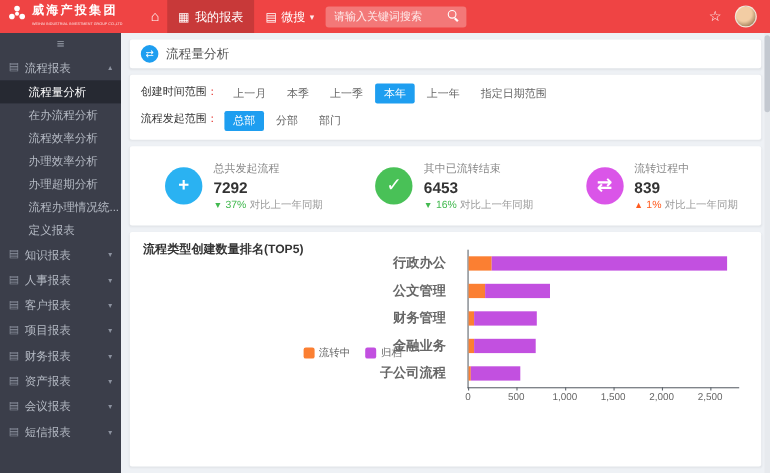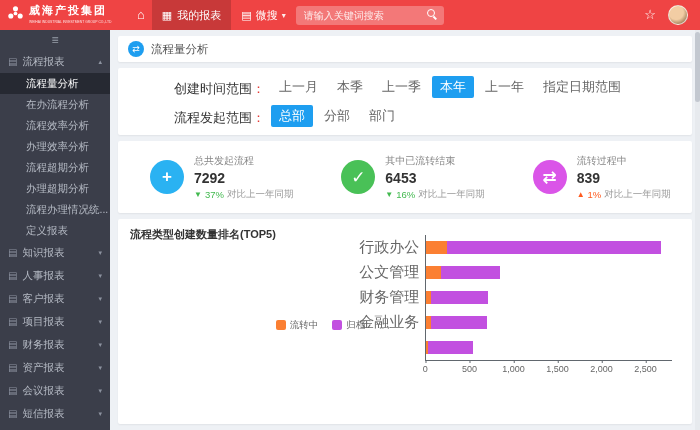--- a/index.html
+++ b/index.html
@@ -10,21 +10,21 @@
   .topbar { height:30px; background:#ef4444; display:flex; align-items:center; color:#fff; }
   .logo { width:130px; height:100%; display:flex; align-items:center; gap:5px; padding-left:7px; flex:none; }
   .logo-text { line-height:1; }
   .logo-title { font-size:11px; font-weight:bold; letter-spacing:2px; white-space:nowrap; }
   .logo-sub { font-size:8px; transform:scale(0.42); transform-origin:left center; opacity:.85; white-space:nowrap; margin-top:2px; }
   .tb-icon { font-size:13px; margin:0 7px; cursor:pointer; line-height:30px; }
   .tb-tab { height:30px; display:flex; align-items:center; gap:5px; padding:0 10px; background:rgba(0,0,0,.16); font-size:11px; cursor:pointer; }
   .tb-group { display:flex; align-items:center; gap:4px; margin-left:10px; font-size:11px; cursor:pointer; }
   .tb-caret { font-size:8px; opacity:.9; }
   .searchwrap { position:relative; margin-left:10px; }
-  .searchwrap input { width:148px; height:19px; border:none; outline:none; border-radius:3px;
+  .searchwrap input { width:128px; height:19px; border:none; outline:none; border-radius:3px;
      background:rgba(255,255,255,.28); color:#fff; font-size:10px; padding:0 22px 0 8px; }
   .searchwrap input::placeholder { color:rgba(255,255,255,.85); }
   .mag { position:absolute; right:6px; top:4px; width:11px; height:11px; cursor:pointer; }
   .mag::before { content:""; position:absolute; width:6px; height:6px; border:1.5px solid #fff; border-radius:50%; left:0; top:0; }
   .mag::after { content:""; position:absolute; width:4px; height:1.5px; background:#fff; transform:rotate(45deg); left:6px; top:8px; }
   .tb-right { margin-left:auto; display:flex; align-items:center; gap:12px; padding-right:12px; }
   .avatar { width:20px; height:20px; border-radius:50%; border:1px solid rgba(255,255,255,.7);
      background:radial-gradient(circle at 40% 35%, #f2cda4 0 45%, #9c7a55 80%, #6e5538); cursor:pointer; }
 
   
@@ -43,21 +43,21 @@
   
   .main { flex:1; padding:6px 8px; display:flex; flex-direction:column; gap:6px; position:relative; overflow:hidden; }
   .card { background:#fff; border-radius:2px; box-shadow:0 1px 2px rgba(0,0,0,.06); }
 
   .pagehead { height:26px; display:flex; align-items:center; gap:7px; padding:0 10px; }
   .ph-icon { width:16px; height:16px; border-radius:50%; background:#1e9ef0; color:#fff; font-size:9px;
      display:flex; align-items:center; justify-content:center; }
   .ph-title { font-size:11.5px; color:#555; }
 
   .filters { padding:8px 10px; display:flex; flex-direction:column; gap:7px; }
-  .frow { display:flex; align-items:flex-end; font-size:13px; color:#333;margin-left:46px; }
+  .frow { display:flex; align-items:flex-start; font-size:10px; color:#333; }
   .fcolon { color:#e53935; margin-right:6px; }
   .fopts { display:flex; gap:3px; }
   .fopt { padding:2px 8px; border-radius:2px; color:#666; cursor:pointer; }
   .fopt.selected { background:#1e9ef0; color:#fff; }
 
   .stats { height:72px; display:flex; align-items:center; }
   .kpi { flex:1; display:flex; align-items:center; gap:10px; padding-left:32px; }
   .kpi-circle { width:34px; height:34px; border-radius:50%; color:#fff; font-size:17px; font-weight:bold;
      display:flex; align-items:center; justify-content:center; flex:none; }
   .kpi-label { font-size:10px; color:#888; }
@@ -66,22 +66,22 @@
   .tr-down { color:#42b94f; } .tr-up { color:#ff5a1e; }
   .arrow { font-size:8px; }
 
   .chartcard { flex:1; padding:8px 12px 4px 12px; display:flex; }
   .c-title { font-size:11px; font-weight:bold; color:#333; }
   .legend { display:flex; justify-content:center; gap:14px; margin-top:3px; font-size:9.5px; color:#666; }
   .leg { display:flex; align-items:center; gap:4px; cursor:pointer; }
   .sw { width:10px; height:10px; border-radius:2px; }
   .chart { display:flex; margin-top:8px; flex:1; }
   .ylabels { width:60px; flex:none; display:flex; flex-direction:column; }
-  .yl { height:25px; display:flex; align-items:center; justify-content:flex-end; padding-right:6px;
-     font-size:15px; color:#666; white-space:nowrap; }
+  .yl { height:25px; display:flex; align-items:center; justify-content:flex-end; padding-right:20px;
+     font-size:12px; color:#666; white-space:nowrap;font-weight:bold; }
   .plotwrap { flex:1; padding-right:8px; }
   .plot { border-left:1px solid #61676e; border-bottom:1px solid #61676e; }
   .ctrack { height:25px; display:flex; align-items:center; }
   .seg { height:13px; }
   .xaxis { position:relative; height:14px; }
   .xt { position:absolute; top:3px; transform:translateX(-50%); font-size:9px; color:#666; }
   .xt::before { content:""; position:absolute; left:50%; top:-4px; width:1px; height:3px; background:#61676e; }
   .xt0{left:0%} .xt1{left:17.857%} .xt2{left:35.714%} .xt3{left:53.571%} .xt4{left:71.429%} .xt5{left:89.286%}
 
   .scrollbar { position:absolute; right:0; top:0; width:5px; height:100%; background:#e7eaee; }
@@ -143,23 +143,20 @@
     <div class="nav-sub">
         <span>在办流程分析</span>
       </div>
     <div class="nav-sub">
         <span>流程效率分析</span>
       </div>
     <div class="nav-sub">
         <span>办理效率分析</span>
       </div>
     <div class="nav-sub">
-        <span>流程超期分析</span>
-      </div>
-    <div class="nav-sub">
         <span>办理超期分析</span>
       </div>
     <div class="nav-sub">
         <span>流程办理情况统...</span>
       </div>
     <div class="nav-sub">
         <span>定义报表</span>
       </div>
 
     <div class="nav-group">
@@ -285,20 +282,21 @@
           <span class="sw" style="background: rgb(194, 80, 224);"></span>
           <span>归档</span>
         </span>
       </div>
       <div class="chart">
         <div class="ylabels">
           <div class="yl">行政办公</div>
           <div class="yl">公文管理</div>
           <div class="yl">财务管理</div>
           <div class="yl">金融业务</div>
+          <div class="yl">子公司流程</div>
         </div>
         <div class="plotwrap">
           <div class="plot">
             <div class="ctrack">
               <div class="seg" style="width: 8.57143%; background: rgb(251, 127, 50);"></div>
               <div class="seg" style="width: 86.7857%; background: rgb(194, 80, 224);"></div>
             </div>
             <div class="ctrack">
               <div class="seg" style="width: 6.07143%; background: rgb(251, 127, 50);"></div>
               <div class="seg" style="width: 23.9286%; background: rgb(194, 80, 224);"></div>

